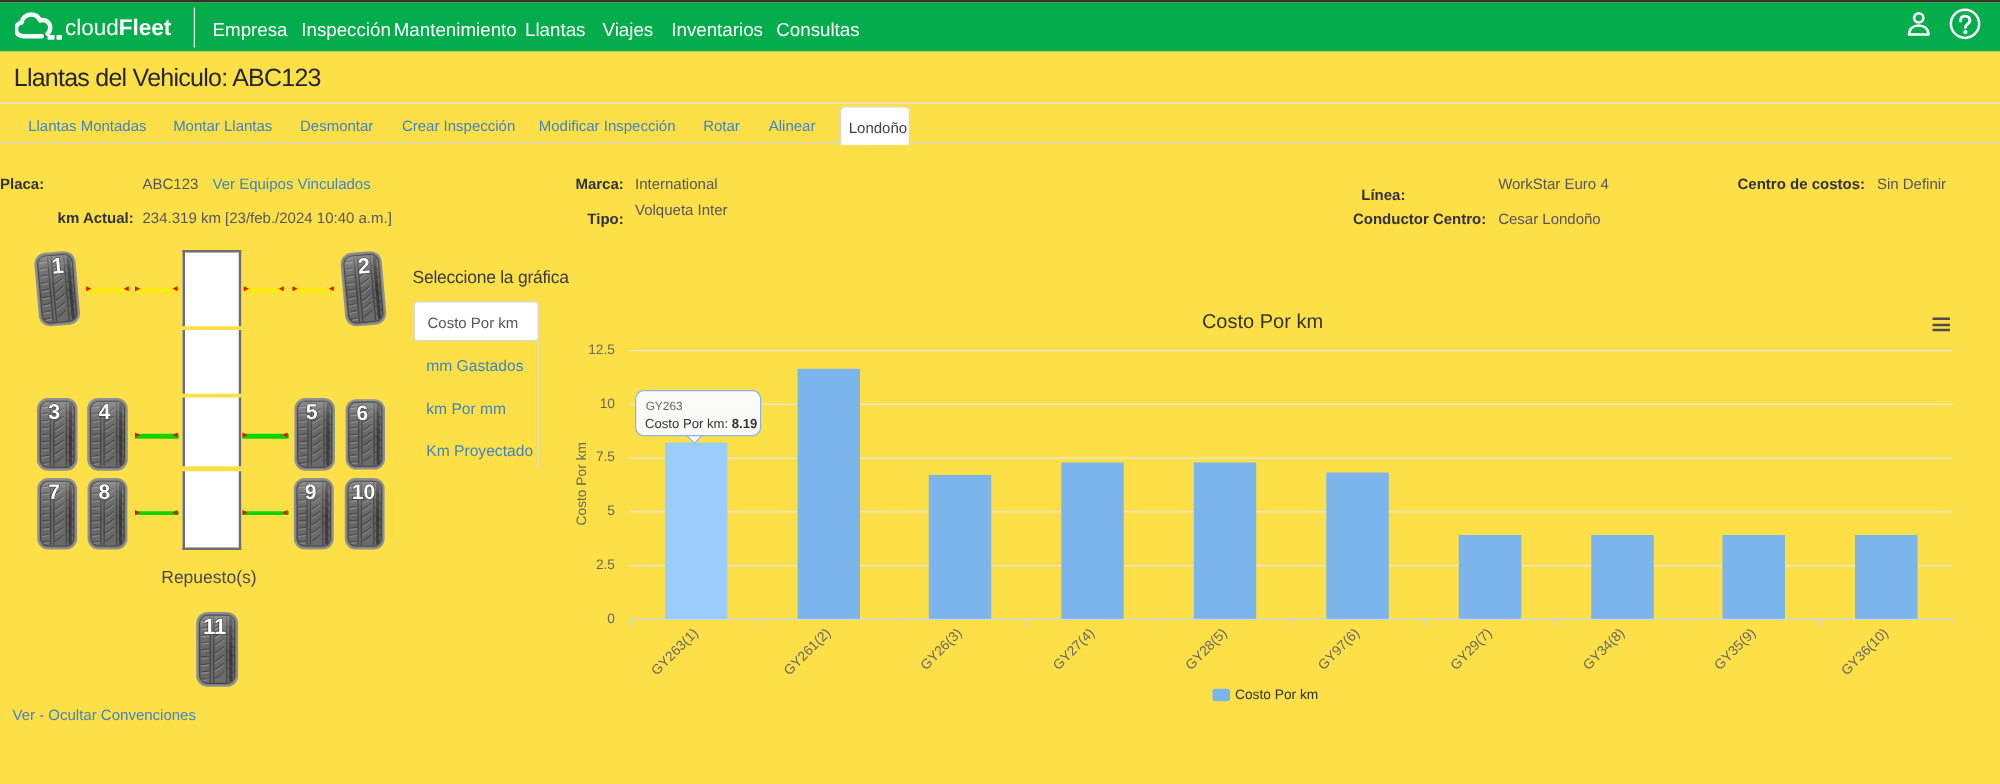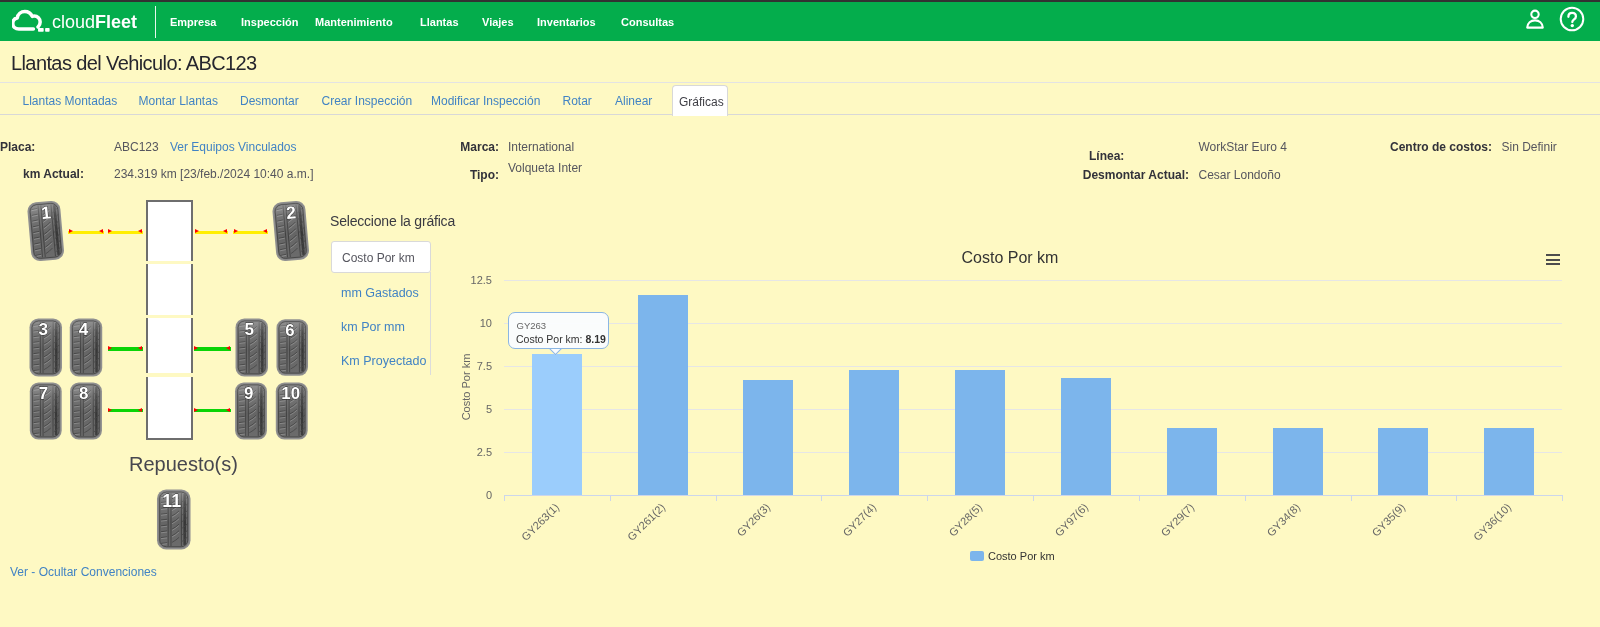--- a/index.html
+++ b/index.html
@@ -1,25 +1,25 @@
 <!DOCTYPE html>
 <html><head>
 <meta charset="utf-8">
 <style>
 * { margin:0; padding:0; box-sizing:border-box; }
 html,body { width:1600px; height:627px; background:#fff; font-family:"Liberation Sans", sans-serif; }
-#page { position:relative; width:1600px; height:627px; overflow:hidden; background:#fef9c3; }
+#page { position:relative; width:1600px; height:627px; overflow:hidden; background:#fde047; }
 .abs { position:absolute; }
 .lbl { font-weight:bold; color:#32323a; font-size:12px; white-space:nowrap; }
 .val { color:#55555e; font-size:12px; white-space:nowrap; }
 .lnk { color:#4183c4; font-size:12px; text-decoration:none; white-space:nowrap; cursor:pointer; }
 
 #darkstrip { left:0; top:0; width:1600px; height:2px; background:#323232; }
 #navbar { left:0; top:2px; width:1600px; height:38.5px; background:#04ad4c; }
-.navitem { position:absolute; top:13.5px; color:#fff; font-size:11px; font-weight:700; white-space:nowrap; }
+.navitem { position:absolute; top:13.5px; color:#fff; font-size:15px; font-weight:400; white-space:nowrap; }
 #logotext { position:absolute; left:52px; top:10px; color:#fff; font-size:18px; font-weight:300; letter-spacing:0; }
 #logotext b { font-weight:bold; }
 #navsep { position:absolute; left:155px; top:4px; width:1px; height:32px; background:rgba(255,255,255,0.9); }
 
 #h1 { left:11px; top:51.5px; font-size:20px; letter-spacing:-0.6px; color:#26262e; }
 
 #tabstrip { left:0; top:82px; width:1600px; height:33px; border-top:1px solid #e3e3e3; border-bottom:1px solid #d8d8d8; }
 .tab { position:absolute; top:94px; font-size:12px; color:#4183c4; white-space:nowrap; }
 #activetab { left:672px; top:85px; width:56px; height:31px; background:#fff; border:1px solid #d8d8d8; border-bottom:none; border-radius:4px 4px 0 0; z-index:3; }
 #activetab span { position:absolute; left:6px; top:9px; font-size:12px; color:#3f3f46; }
@@ -88,37 +88,37 @@
   <div class="abs" id="h1">Llantas del Vehiculo: ABC123</div>
   <div class="abs" id="tabstrip"></div>
   <div class="tab" style="left:22.5px">Llantas Montadas</div>
   <div class="tab" style="left:138.5px">Montar Llantas</div>
   <div class="tab" style="left:240px">Desmontar</div>
   <div class="tab" style="left:321.5px">Crear Inspección</div>
   <div class="tab" style="left:431px">Modificar Inspección</div>
   <div class="tab" style="left:562.5px">Rotar</div>
   <div class="tab" style="left:615px">Alinear</div>
   <div class="abs" id="activetab">
-      <span>Gráficas</span>
+      <span>Londoño</span>
     </div>
 
   <div class="abs lbl" style="left:0; top:139.5px; width:107px; text-align:left;">Placa:</div>
   <div class="abs val" style="left:114px; top:139.5px;">ABC123</div>
   <div class="abs lnk" style="left:170px; top:139.5px;">Ver Equipos Vinculados</div>
-  <div class="abs lbl" style="left:0; top:167px; width:107px; text-align:center;">km Actual:</div>
+  <div class="abs lbl" style="left:0; top:167px; width:107px; text-align:right;">km Actual:</div>
   <div class="abs val" style="left:114px; top:167px;">234.319 km [23/feb./2024 10:40 a.m.]</div>
   <div class="abs lbl" style="left:397px; top:139.5px; width:102px; text-align:right;">Marca:</div>
   <div class="abs val" style="left:508px; top:139.5px;">International</div>
   <div class="abs lbl" style="left:397px; top:168px; width:102px; text-align:right;">Tipo:</div>
   <div class="abs val" style="left:508px; top:160.8px;text-align:center;">Volqueta Inter</div>
   <div class="abs lbl" style="left:1089px; top:149px; width:100px; text-align:left;">Línea:</div>
   <div class="abs val" style="left:1198.5px; top:139.5px;">WorkStar Euro 4</div>
   <div class="abs lbl" style="left:1342px; top:139.5px; width:150px; text-align:right;">Centro de costos:</div>
   <div class="abs val" style="left:1501.5px; top:139.5px;">Sin Definir</div>
-  <div class="abs lbl" style="left:1039px; top:167.5px; width:150px; text-align:right;">Desmontar Actual:</div>
+  <div class="abs lbl" style="left:1039px; top:167.5px; width:150px; text-align:right;">Conductor Centro:</div>
   <div class="abs val" style="left:1198.5px; top:167.5px;">Cesar Londoño</div>
 
   <div class="chassis-seg" style="top:200px; height:60.5px; border-top:2.5px solid #6e6e6e;"></div>
   <div class="chassis-seg" style="top:263.5px; height:51px;"></div>
   <div class="chassis-seg" style="top:317.5px; height:55.5px;"></div>
   <div class="chassis-seg" style="top:376.5px; height:63px; border-bottom:2.5px solid #6e6e6e;"></div>
 
   <div class="yline" style="left:68px; top:230.5px; width:36px;"></div>
   <div class="rtip l" style="left:68.5px; top:229.3px;"></div>
   <div class="rtip r" style="left:99px; top:229.3px;"></div>
@@ -845,21 +845,21 @@
             <path d="M30.5 68.5 q8 -4 14 -10"></path>
             <path d="M30.5 81.5 q8 -4 14 -10"></path>
             <path d="M30.5 94.5 q8 -4 14 -10"></path>
   </g>
   <rect x="6.5" y="6.5" width="55" height="107" rx="13" fill="none" stroke="#3f3f3f" stroke-width="1.8"></rect>
   <rect x="6.5" y="6.5" width="55" height="107" rx="13" fill="url(#tgrad)"></rect>
   <text x="30" y="35.5" text-anchor="middle" font-size="35" font-weight="bold" fill="#fff" stroke="#2b2b2b" stroke-width="1.7" paint-order="stroke" font-family="Liberation Sans">11</text>
 </svg></div>
     </div>
 
-  <div class="abs" style="left:129px; top:453px; font-size:20px; color:#47474f;">Repuesto(s)</div>
+  <div class="abs" style="left:129px; top:453px; font-size:14px; color:#47474f;">Repuesto(s)</div>
   <div class="abs lnk" style="left:10px; top:565px; font-size:12px;">Ver - Ocultar Convenciones</div>
 
   <div class="abs" id="selhead">Seleccione la gráfica</div>
   <div class="abs" id="selbox">
       <span>Costo Por km</span>
     </div>
   <div class="abs" id="selline"></div>
   <div class="selitem" style="top:285.5px;">mm Gastados</div>
   <div class="selitem" style="top:319.8px;">km Por mm</div>
   <div class="selitem" style="top:354px;">Km Proyectado</div>

